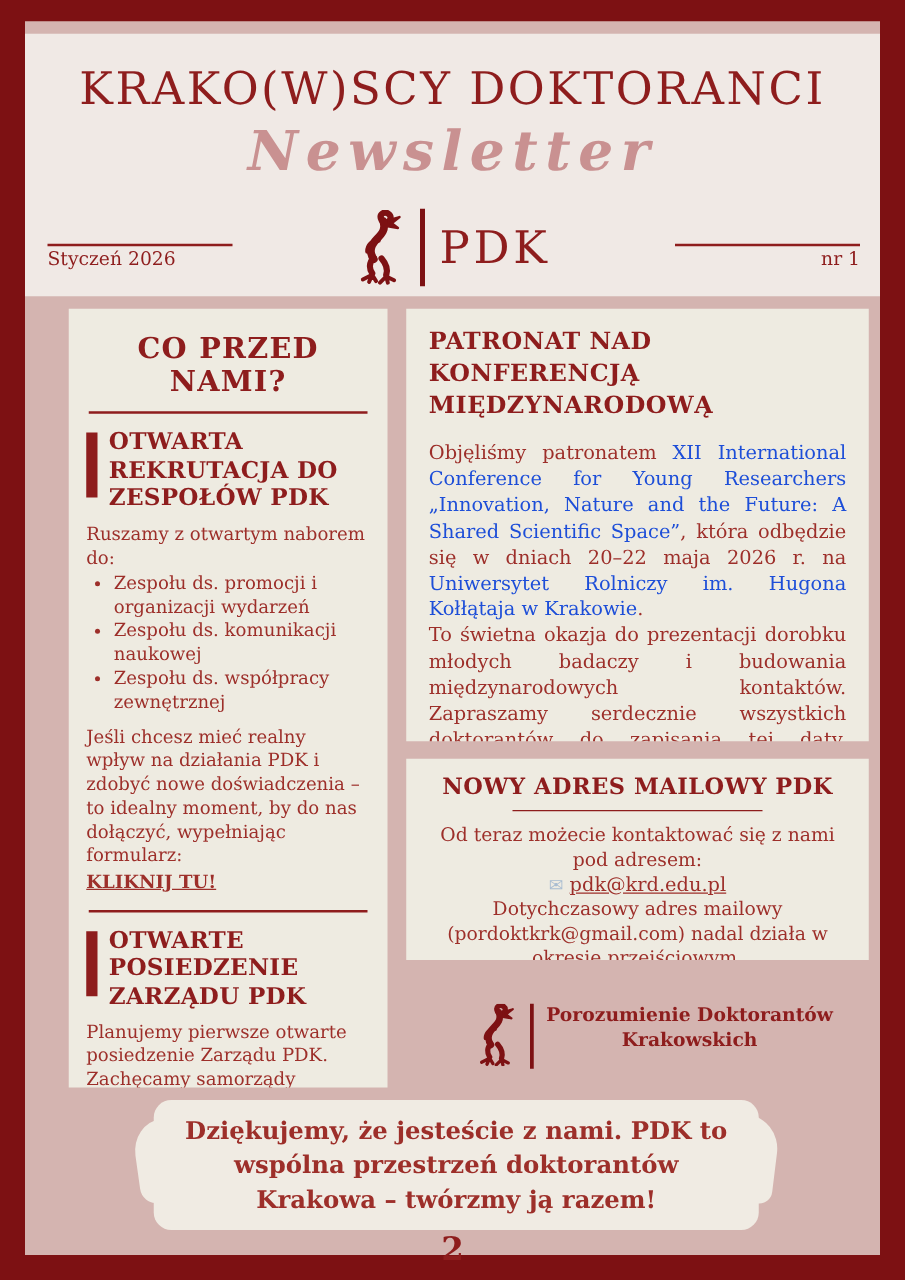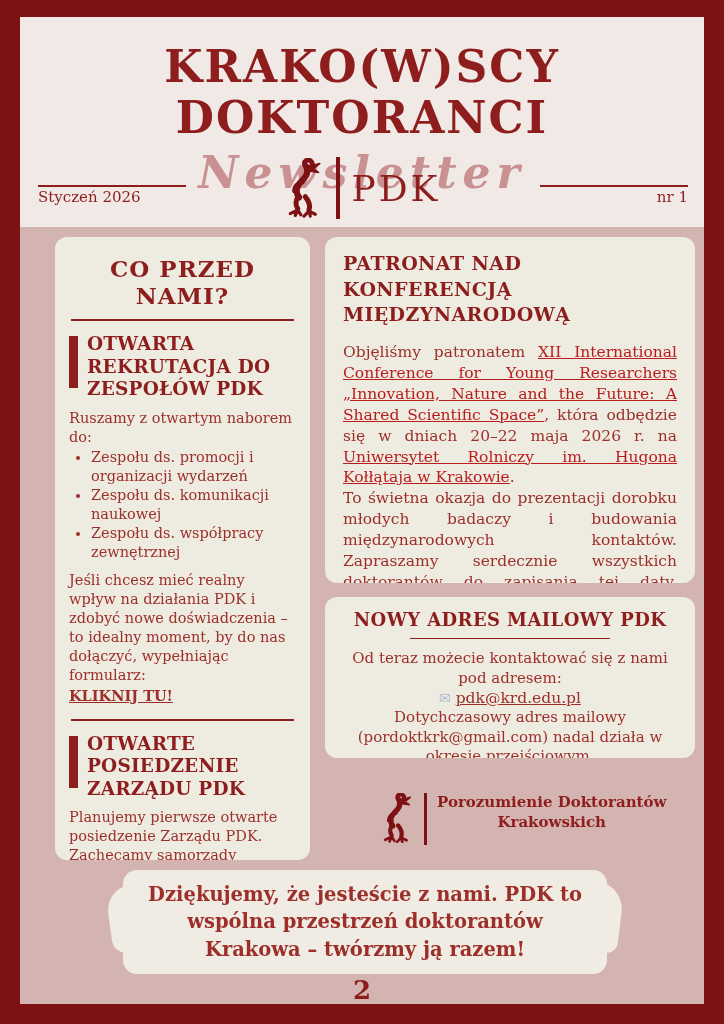--- a/index.html
+++ b/index.html
@@ -11,42 +11,42 @@
   .inner {
     position:absolute; left:20px; top:17px; right:20px; bottom:20px;
     background:#d4b4b0;
   }
   
   .header {
     position:relative; width:100%; height:210px; background:#f0e9e5;
   }
   .main-title {
     padding-top:24px; text-align:center;
-    font-size:44px; letter-spacing:2px; color:#8e1d1d; font-weight:700;
+    font-size:36px; letter-spacing:2px; color:#8e1d1d; font-weight:400;margin-top:10px;
   }
   .script-title {
     text-align:center; margin-top:4px;
     font-style:italic; font-size:44px; letter-spacing:6px;
     color:#c99191; font-weight:600;
   }
   .brand-row {
     position:absolute; left:0; right:0; top:140px;
     display:flex; justify-content:center; align-items:center; gap:12px;
   }
   .brand-bar { width:4px; height:62px; background:#7d1113; }
   .brand-name { font-size:36px; letter-spacing:3px; color:#8e1d1d; }
   .meta { position:absolute; top:168px; width:148px; border-top:2px solid #8e1d1d;
           padding-top:1px; font-size:15px; color:#8e1d1d; }
   .meta-left { left:18px; text-align:left; }
   .meta-right { right:16px; text-align:right; }
   
   .content { position:relative; width:100%; height:777px; }
   .box {
     position:absolute; background:#eeebe1; padding:12px 14px;
-    color:#9d2f2a; overflow:hidden;border-radius:12px;
+    color:#9d2f2a; overflow:hidden;
   }
   .box-left   { left:35px;  top:10px;  width:255px; height:623px; }
   .box-right1 { left:305px; top:10px;  width:370px; height:346px; padding:14px 18px; }
   .box-right2 { left:305px; top:370px; width:370px; height:161px; padding:12px 16px; }
 
   .col-title {
     text-align:center; font-size:23px; letter-spacing:1px; color:#8e1d1d;
     margin-top:6px; font-weight:600;
   }
   .col-title-rule { border:none; border-top:2px solid #8e1d1d; margin:10px 2px 12px 2px; }
@@ -64,21 +64,21 @@
     display:inline-block; margin-top:2px; font-weight:700; font-size:14.5px;
     color:#9d2f2a; text-decoration:underline; cursor:pointer;
   }
   .section-divider { border:none; border-top:2px solid #8e1d1d; margin:14px 2px 12px 2px; }
 
   .right-title {
     font-size:19px; font-weight:700; color:#8e1d1d;
     line-height:1.35; letter-spacing:0.4px; margin-bottom:14px;
   }
   .just { text-align:justify; font-size:15.5px; line-height:1.35; }
-  .inline-link { text-decoration:underline; cursor:pointer; color:#b91c1c; }
+  .inline-link { cursor:pointer; color:#1d4ed8; }
 
   .mail-title { text-align:center; font-size:18px; font-weight:700; color:#8e1d1d; letter-spacing:0.4px; }
   .mail-rule { border:none; border-top:1.5px solid #8e1d1d; width:200px; margin:8px auto 10px auto; }
   .center-text { text-align:center; font-size:15px; line-height:1.3; }
   .email-line { text-align:center; font-size:15.5px; margin:1px 0; }
   .email-link { text-decoration:underline; color:#9d2f2a; cursor:pointer; }
   .envelope { color:#a9bdd1; font-size:14px; }
 
   .footer-brand {
     position:absolute; left:360px; top:566px; width:320px;

